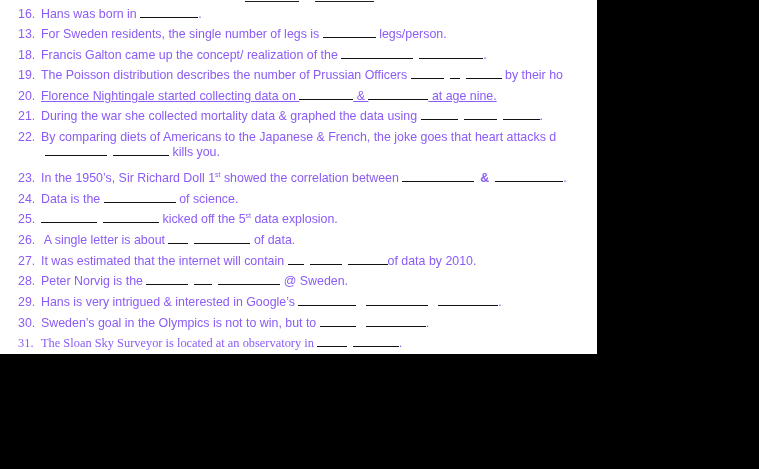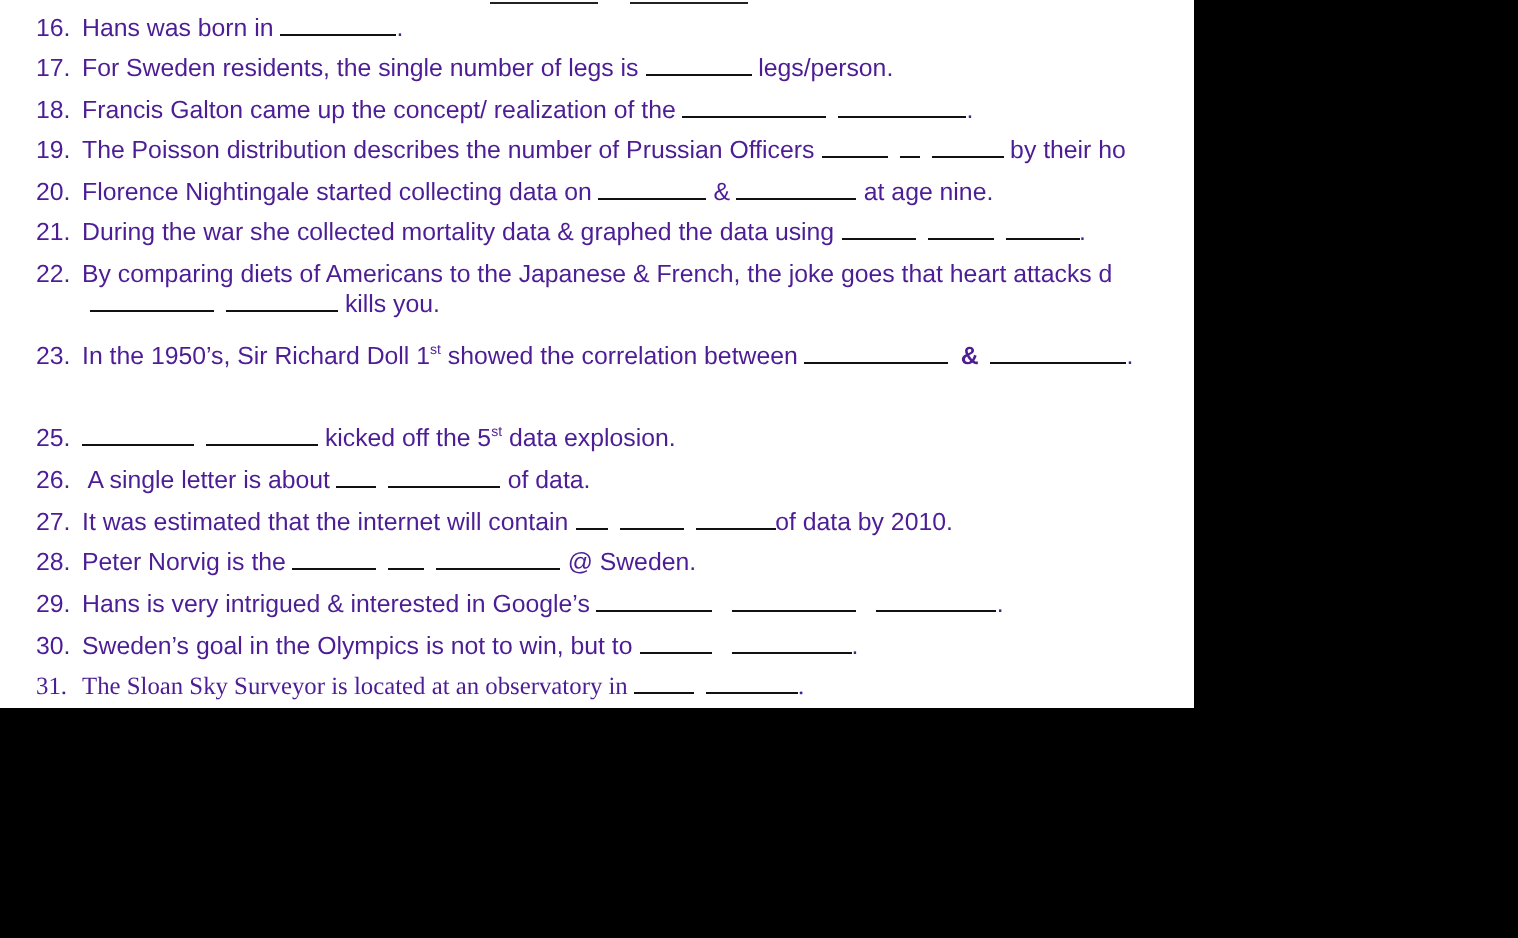--- a/index.html
+++ b/index.html
@@ -31,21 +31,21 @@
       top: 0;
       height: 1px;
       border-bottom: 1px solid #222;
     }
     .line {
       position: absolute;
       left: 18px;
       white-space: nowrap;
       font-family: "Liberation Sans", sans-serif;
       font-size: 12.4px;
-      color: #4c1d95;
+      color: #8b5cf6;
       line-height: 16px;
     }
     .num {
       display: inline-block;
       width: 23px;
     }
     .blank {
       display: inline-block;
       border-bottom: 1px solid #111;
       height: 11px;
@@ -63,50 +63,53 @@
   <div class="top-blanks">
     <span class="top-blank" style="left:245px;width:54px;"></span>
     <span class="top-blank" style="left:315px;width:59px;"></span>
   </div>
 
   <div class="line" style="top:6px;">
     <span class="num">16.</span><span>Hans was born in </span><span class="blank" style="width:58px;"></span><span>.</span>
   </div>
 
   <div class="line" style="top:26px;">
-    <span class="num">17.</span><span>For Sweden residents, the single number of legs is </span><span class="blank" style="width:53px;"></span><span> legs/person.</span>
+    <span class="num">13.</span><span>For Sweden residents, the single number of legs is </span><span class="blank" style="width:53px;"></span><span> legs/person.</span>
   </div>
 
   <div class="line" style="top:47px;">
     <span class="num">18.</span><span>Francis Galton came up the concept/ realization of the </span><span class="blank" style="width:72px;"></span><span class="gap"></span><span class="blank" style="width:64px;"></span><span>.</span>
   </div>
 
   <div class="line" style="top:67px;">
     <span class="num">19.</span><span>The Poisson distribution describes the number of Prussian Officers </span><span class="blank" style="width:33px;"></span><span class="gap"></span><span class="blank" style="width:10px;"></span><span class="gap"></span><span class="blank" style="width:36px;"></span><span> by their ho</span>
   </div>
 
-  <div class="line" style="top:88px;">
+  <div class="line" style="top:88px;text-decoration:underline;">
     <span class="num">20.</span><span>Florence Nightingale started collecting data on </span><span class="blank" style="width:54px;"></span><span> &amp; </span><span class="blank" style="width:60px;"></span><span> at age nine.</span>
   </div>
 
   <div class="line" style="top:108px;">
     <span class="num">21.</span><span>During the war she collected mortality data &amp; graphed the data using </span><span class="blank" style="width:37px;"></span><span class="gap"></span><span class="blank" style="width:33px;"></span><span class="gap"></span><span class="blank" style="width:37px;"></span><span>.</span>
   </div>
 
   <div class="line" style="top:129px;">
     <span class="num">22.</span><span>By comparing diets of Americans to the Japanese &amp; French, the joke goes that heart attacks d</span>
   </div>
   <div class="line" style="top:144px;left:45px;">
     <span class="blank" style="width:62px;"></span><span class="gap"></span><span class="blank" style="width:56px;"></span><span> kills you.</span>
   </div>
 
   <div class="line" style="top:170px;">
     <span class="num">23.</span><span>In the 1950’s, Sir Richard Doll 1</span><sup>st</sup><span> showed the correlation between </span><span class="blank" style="width:72px;"></span><span class="gap"></span><span class="bold">&amp;</span><span class="gap"></span><span class="blank" style="width:68px;"></span><span>.</span>
   </div>
 
+  <div class="line" style="top:191px;">
+    <span class="num">24.</span><span>Data is the </span><span class="blank" style="width:72px;"></span><span> of science.</span>
+  </div>
 
   <div class="line" style="top:211px;">
     <span class="num">25.</span><span class="blank" style="width:56px;"></span><span class="gap"></span><span class="blank" style="width:56px;"></span><span> kicked off the 5</span><sup>st</sup><span> data explosion.</span>
   </div>
 
   <div class="line" style="top:232px;">
     <span class="num">26.</span><span> A single letter is about </span><span class="blank" style="width:20px;"></span><span class="gap"></span><span class="blank" style="width:56px;"></span><span> of data.</span>
   </div>
 
   <div class="line" style="top:253px;">

